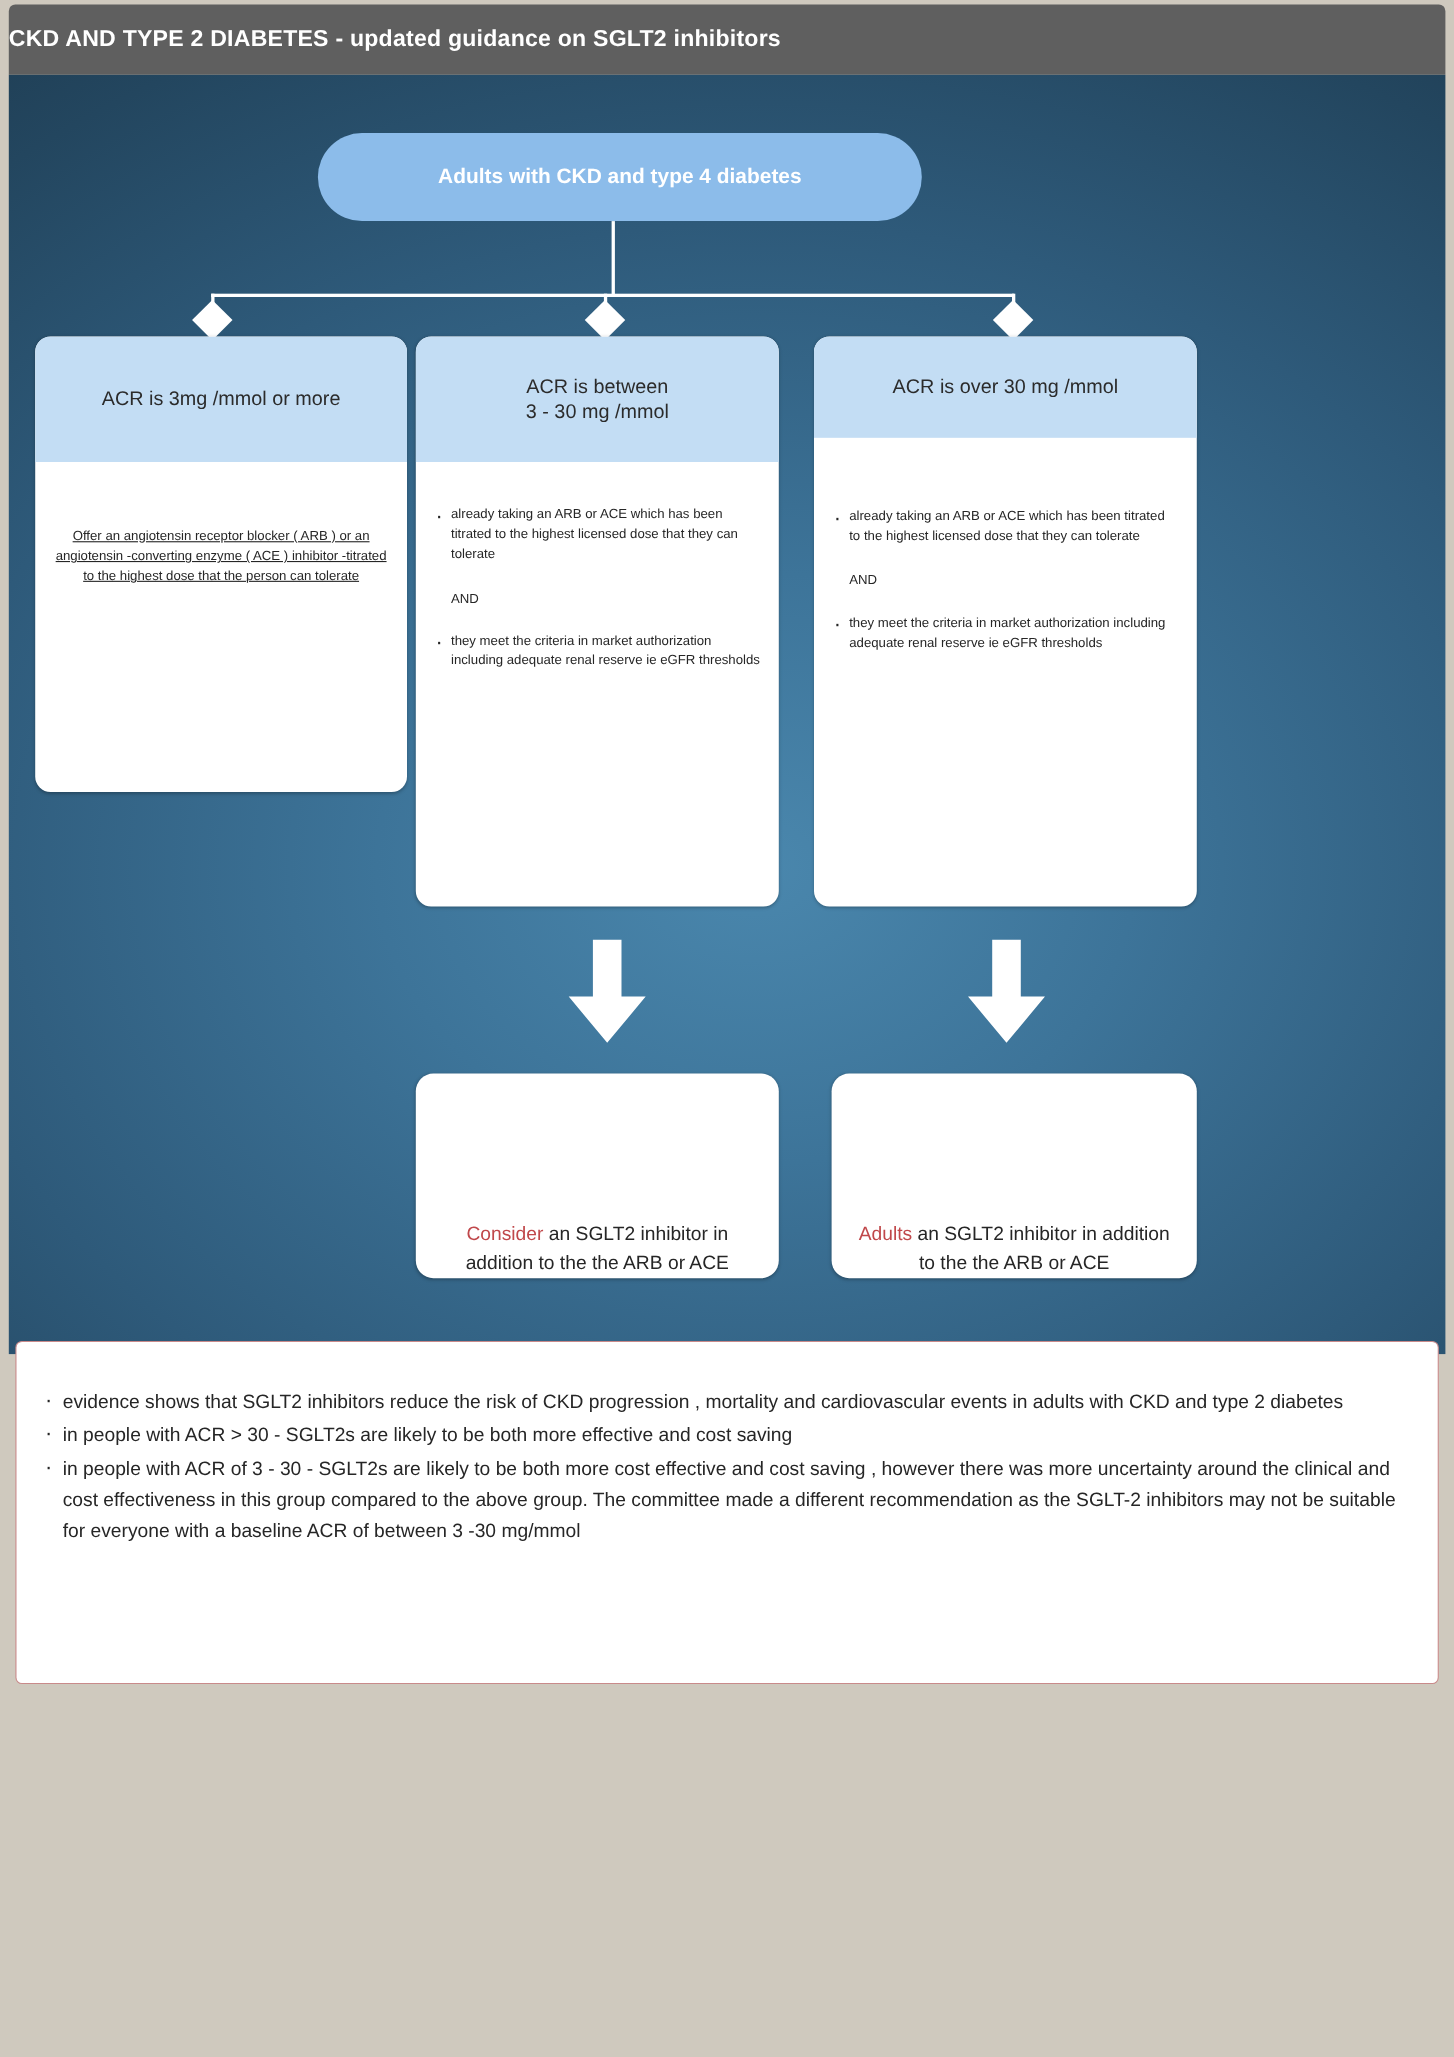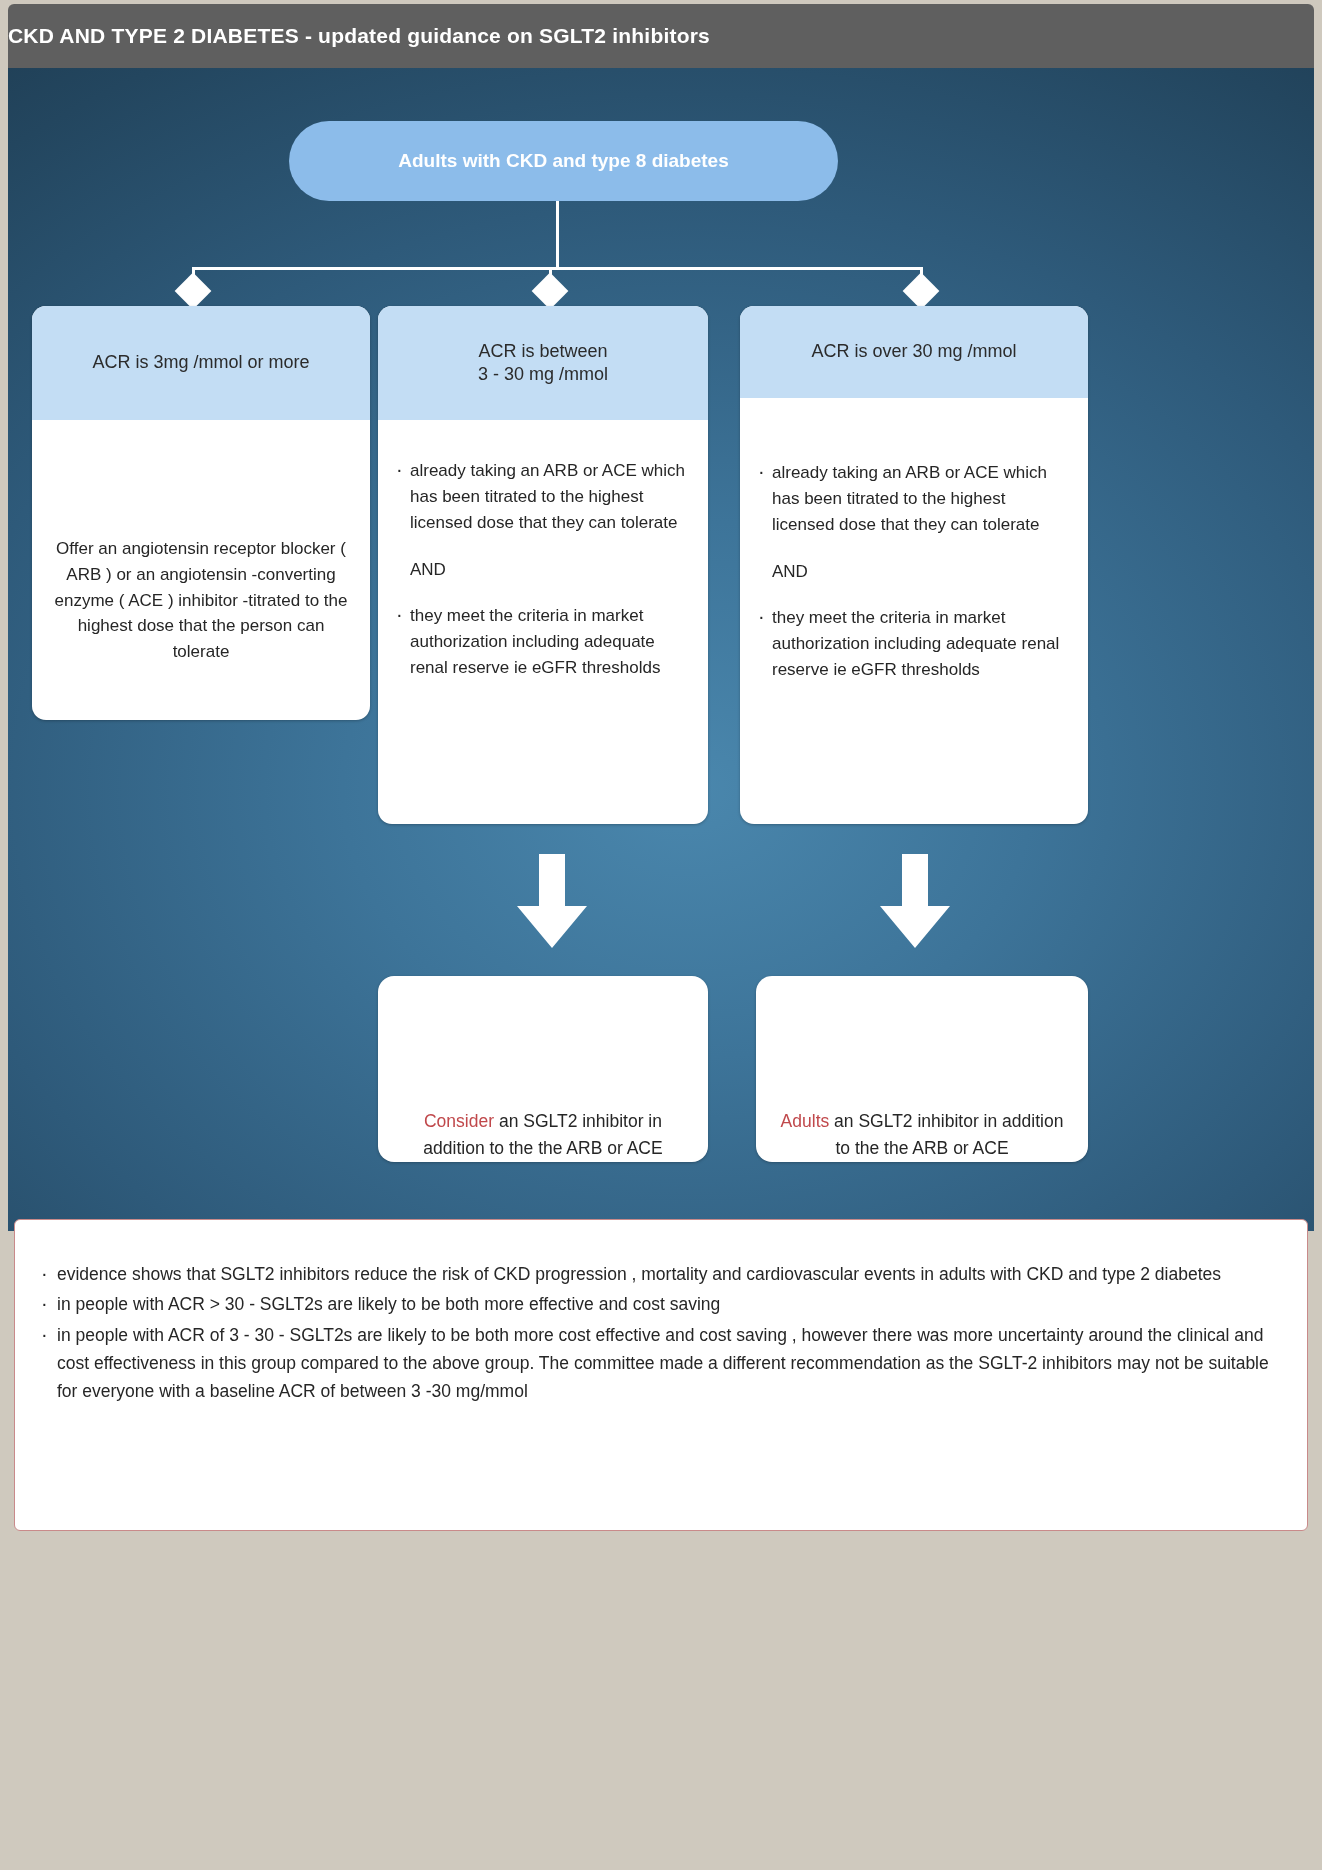--- a/index.html
+++ b/index.html
@@ -53,21 +53,21 @@
     border-radius:14px; overflow:hidden;
     box-shadow:0 1px 3px rgba(0,0,0,.25);
   }
   .card-head{
     background:#c3ddf4; width:100%;
     display:flex; align-items:center; justify-content:center;
     text-align:center; padding:0 16px;
     color:#2b2b2b; font-size:18px; line-height:1.3;
   }
   .card-body{
-    padding:0 16px; color:#262626; font-size:17px; line-height:1.52;
+    padding:0 16px; color:#262626; font-size:12px; line-height:1.52;
   }
   .card-body.centered{ text-align:center; }
   .bullet-list{ margin:0; padding:0; list-style:none; }
   .bullet-list li{ position:relative; padding-left:16px; margin:0; }
   .bullet-list li::before{
     content:"\00b7"; position:absolute; left:2px; top:-2px;
     font-size:20px; line-height:1.3; color:#262626;
   }
   .and-line{ margin:22px 0 20px 16px; }
 
@@ -109,42 +109,42 @@
 
 <div id="page">
 
   <div class="title-bar">
     <div class="title-text">CKD AND TYPE 2 DIABETES - updated guidance on SGLT2 inhibitors</div>
   </div>
 
   <div class="canvas">
 
     <div class="pill">
-      <span class="pill-label">Adults with CKD and type 8 diabetes</span>
+      <span class="pill-label">Adults with CKD and type 4 diabetes</span>
     </div>
 
     <div class="conn" style="left:548px; top:133px; width:2.5px; height:68px;"></div>
 
     <div class="conn" style="left:184px; top:199px; width:730px; height:2.5px;"></div>
 
     <div class="conn" style="left:184px; top:199px; width:2.5px; height:21px;"></div>
 
     <div class="conn" style="left:541px; top:199px; width:2.5px; height:21px;"></div>
 
     <div class="conn" style="left:912px; top:199px; width:2.5px; height:21px;"></div>
 
     <div class="diamond" style="left:172px; top:210px;"></div>
     <div class="diamond" style="left:529px; top:210px;"></div>
     <div class="diamond" style="left:900px; top:210px;"></div>
 
     <div class="card" style="left:24px; top:238px; width:338px; height:414px;">
       <div class="card-head" style="height:114px;">
         <span>ACR is 3mg /mmol or more</span>
       </div>
-      <div class="card-body centered" style="padding-top:116px;">
+      <div class="card-body centered" style="padding-top:58px;text-decoration:underline;">
         <div>Offer an angiotensin receptor blocker ( ARB )  or an angiotensin -converting enzyme ( ACE ) inhibitor -titrated to the highest dose that the person can tolerate</div>
       </div>
     </div>
 
     <div class="card" style="left:370px; top:238px; width:330px; height:518px;">
       <div class="card-head" style="height:114px; flex-direction:column;">
         <span>ACR is between</span>
         <span>3 - 30 mg /mmol</span>
       </div>
       <div class="card-body" style="padding-top:38px;">

